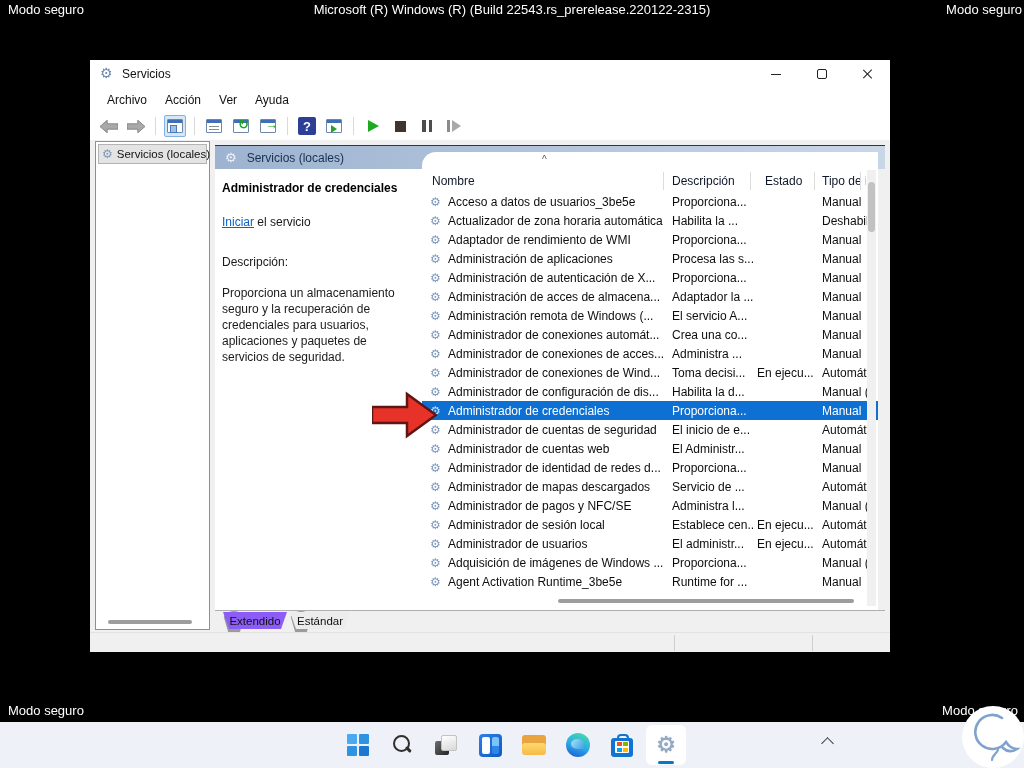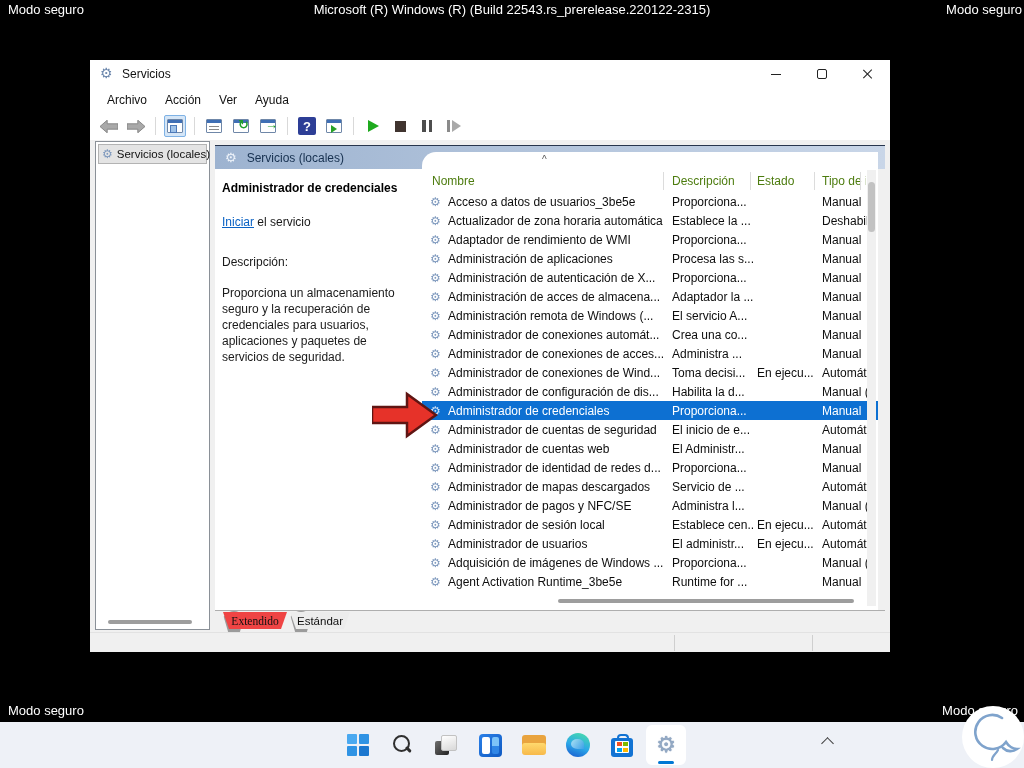--- a/index.html
+++ b/index.html
@@ -65,43 +65,43 @@
 
   #infopanel { left:0; top:26px; width:207px; height:441px; background:#fff; padding:12px 10px 0 7px; }
   #info-title { font-size:12px; font-weight:bold; color:#000; }
   #info-action { margin-top:20px; font-size:12px; }
   #info-action a { color:#0a62c4; text-decoration:underline; }
   #info-desc-label { margin-top:26px; font-size:12px; }
   #info-desc { margin-top:16px; font-size:12px; line-height:16px; width:192px; }
 
   #listbox { left:207px; top:9px; width:456px; height:458px; background:#fff; border-top-left-radius:14px; overflow:hidden; }
   #listheader { position:absolute; left:0; top:18px; width:456px; height:22px; background:#fff; }
-  .hcell { position:absolute; top:4px; font-size:12px; color:#4d7c0f; white-space:nowrap; }
-  #h-nombre { left:10px; } #h-desc { left:250px; } #h-estado { left:335px; } #h-tipo { left:400px; width:44px; overflow:hidden; }
+  .hcell { position:absolute; top:4px; font-size:12px; color:#0f172a; white-space:nowrap; }
+  #h-nombre { left:10px; } #h-desc { left:250px; } #h-estado { left:343px; } #h-tipo { left:400px; width:44px; overflow:hidden; }
   .hsep { position:absolute; top:2px; width:1px; height:18px; background:#dcdcdc; }
   #sortcaret { position:absolute; left:120px; top:-16px; font-size:10px; color:#555; }
   #rows { position:absolute; left:0; top:40px; width:456px; }
   .row { height:19px; display:flex; align-items:center; position:relative; font-size:12px; color:#0d0d0d; }
   .row .gear { position:absolute; left:8px; top:2.5px; font-size:12px; color:#7d98bd; }
   .row .c { position:absolute; white-space:nowrap; overflow:hidden; }
   .row .name { left:26px; width:220px; }
   .row .desc { left:250px; width:82px; }
   .row .est  { left:335px; width:62px; }
   .row .tipo { left:400px; width:46px; }
   .row.sel { background:#0d70d2; color:#fff; }
   .row.sel .gear { color:#cfe1f6; }
   #vscroll-track { position:absolute; left:445px; top:18px; width:9px; height:436px; background:#f0f0f0; }
   #vscroll-thumb { position:absolute; left:1px; top:12px; width:7px; height:50px; background:#c2c2c2; border-radius:4px; }
   #hscroll-thumb { position:absolute; left:136px; bottom:7px; width:296px; height:4px; background:#9d9d9d; border-radius:2px; }
 
   #tabrow { left:0; top:467px; width:670px; height:20px; background:#f0f0f0; border-top:1px solid #aeaeae; }
   .tab { position:absolute; top:0; height:18px; }
   .tab .edge { position:absolute; inset:0; background:#9b9b9b; clip-path:polygon(0 0,100% 0,calc(100% - 7px) 100%,7px 100%); }
   .tab .face { position:absolute; inset:1px 1px 0 1px; clip-path:polygon(0 0,100% 0,calc(100% - 6px) 100%,6px 100%); display:flex; align-items:center; justify-content:center; font-size:11.5px; color:#111; }
-  #tab-ext { left:7px; width:66px; } #tab-ext .face { background:#ef4444;font-family:Liberation Serif, serif; }
+  #tab-ext { left:7px; width:66px; } #tab-ext .face { background:#8b5cf6; }
   #tab-std { left:74px; width:62px; } #tab-std .face { background:#ececec; }
 
   #statusbar { left:0; top:572px; width:100%; height:20px; background:#f0f0f0; border-top:1px solid #e2e2e2; }
   .st-sep { position:absolute; top:2px; width:1px; height:16px; background:#cfcfcf; }
 
   
   #red-arrow { left:372px; top:391px; width:66px; height:48px; }
 
   
   #taskbar { left:0; top:722px; width:1024px; height:46px; background:#eef1f7; }
@@ -273,21 +273,21 @@
             <div class="row">
     <span class="gear">⚙</span>
     <span class="c name">Acceso a datos de usuarios_3be5e</span>
     <span class="c desc">Proporciona...</span>
     <span class="c est"></span>
     <span class="c tipo">Manual</span>
   </div>
             <div class="row">
     <span class="gear">⚙</span>
     <span class="c name">Actualizador de zona horaria automática</span>
-    <span class="c desc">Establece la ...</span>
+    <span class="c desc">Habilita la ...</span>
     <span class="c est"></span>
     <span class="c tipo">Deshabilit</span>
   </div>
             <div class="row">
     <span class="gear">⚙</span>
     <span class="c name">Adaptador de rendimiento de WMI</span>
     <span class="c desc">Proporciona...</span>
     <span class="c est"></span>
     <span class="c tipo">Manual</span>
   </div>

